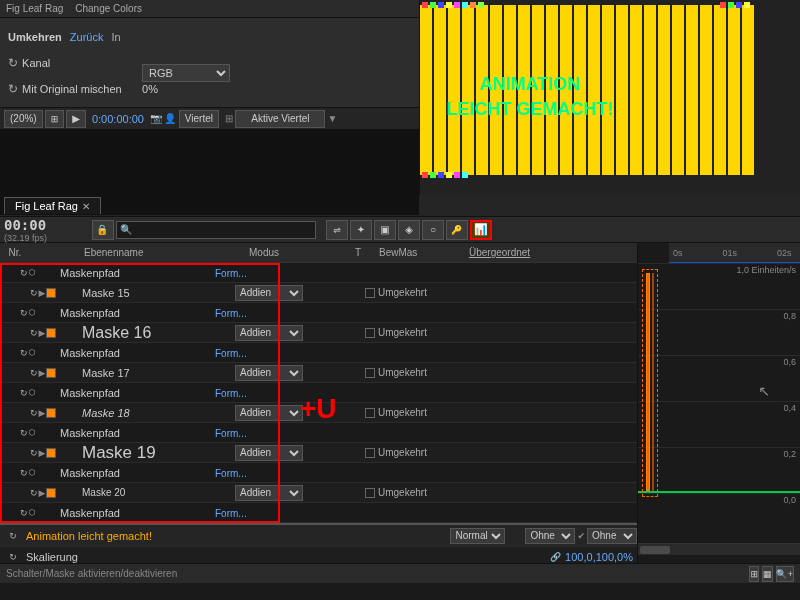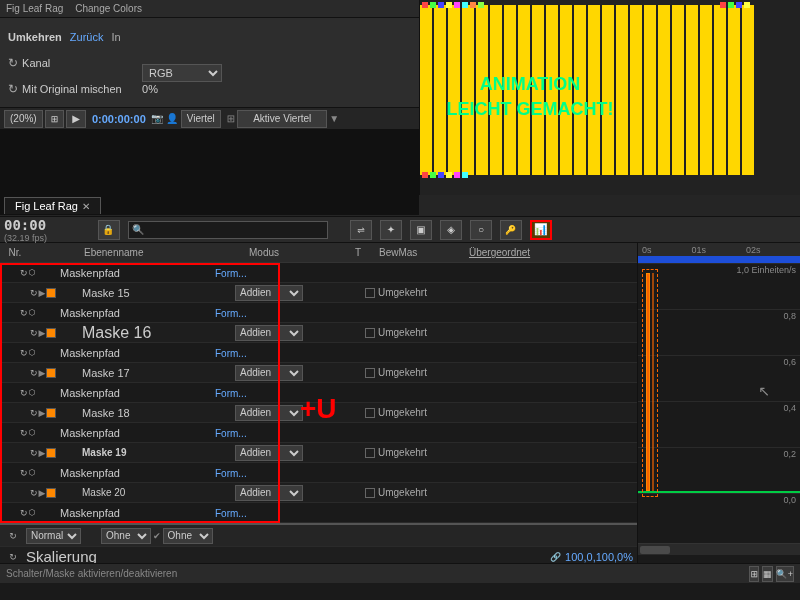--- a/index.html
+++ b/index.html
@@ -83,21 +83,21 @@
     .tab.active { background: #1a1a1a; color: #fff; }
     .tab-close { color: #aaa; font-size: 10px; }
 
     
     .timeline-toolbar {
       background: #2a2a2a;
       height: 26px;
       display: flex;
       align-items: center;
       border-bottom: 1px solid #111;
-      gap: 8px;
+      gap: 2px;
       padding: 0 4px;
     }
     .search-box {
       background: #1a1a1a;
       border: 1px solid #555;
       color: #ccc;
       height: 18px;
       width: 200px;
       padding: 0 4px;
       font-size: 11px;
@@ -204,25 +204,26 @@
       flex: 1;
       background: #1a1a1a;
       position: relative;
       overflow: hidden;
     }
     .timeline-ruler {
       height: 20px;
       background: #2a2a2a;
       display: flex;
       align-items: center;
-      border-bottom: 7px solid #1d4ed8;
+      border-bottom: 1px solid #1d4ed8;
       font-size: 9px;
       color: #888;
       padding-left: 4px;
       gap: 40px;
+      margin-left: 31px;
     }
     .graph-area {
       position: relative;
       height: 300px;
       background: #1a1a1a;
     }
     .graph-grid-line {
       position: absolute;
       left: 0; right: 0;
       height: 1px;
@@ -297,42 +298,42 @@
         <div class="effect-row">
           <span style="font-size:11px;font-weight:bold;color:#ccc;margin-right:8px;">Umkehren</span>
           <span style="color:#6af;font-size:11px;margin-right:8px;cursor:pointer;">Zurück</span>
           <span style="color:#aaa;font-size:11px;">In</span>
         </div>
         <div class="effect-row" style="margin-top:4px;">
           <span style="color:#aaa;font-size:12px;margin-right:4px;">↻</span>
           <span class="effect-label">
             <span>Kanal</span>
           </span>
-          <select class="dropdown-select" style="width:80px;margin-top:20px;">
+          <select class="dropdown-select" style="width:88px;margin-top:20px;">
             <option>RGB</option>
             <option>Rot</option>
             <option>Grün</option>
             <option>Blau</option>
             <option>Alpha</option>
           </select>
         </div>
         <div class="effect-row" style="margin-top:4px;">
           <span style="color:#aaa;font-size:12px;margin-right:4px;">↻</span>
           <span class="effect-label">
             <span>Mit Original mischen</span>
           </span>
           <span style="color:#ccc;font-size:11px;">0%</span>
         </div>
       </div>
 
       <div class="preview-toolbar">
         <button class="pt-btn">(20%)</button>
         <button class="pt-btn" style="font-size:9px;">⊞</button>
         <button class="pt-btn">▶</button>
-        <span style="color:#6af;font-size:11px;margin-left:4px;font-weight:bold;">0:00:00:00</span>
+        <span style="color:#6af;font-size:11px;margin-left:4px;">0:00:00:00</span>
         <span style="color:#888;font-size:10px;margin-left:4px;">📷</span>
         <span style="color:#888;font-size:10px;">👤</span>
         <button class="pt-btn">Viertel</button>
         <span style="color:#888;font-size:10px;margin-left:4px;">⊞</span>
         <button class="pt-btn" style="width:90px;">Aktive Viertel</button>
         <span style="color:#888;font-size:10px;">▼</span>
       </div>
 
       <div style="flex:1;background:#111;height:calc(195px - 18px - 70px - 22px);"></div>
     </div>
@@ -546,21 +547,21 @@
         </div>
 
         <div>
           <div class="layer-row">
             <div class="row-num"></div>
             <div class="row-icons" style="display:flex;align-items:center;gap:1px;">
               <span style="font-size:9px;color:#aaa;">↻</span>
               <span style="font-size:9px;color:#888;">▶</span>
               <div class="color-box" style="background:#ff8800;"></div>
             </div>
-            <div style="width:155px;font-size:11px;color:#ccc;padding-left:2px;">Maske 18</div>
+            <div style="width:155px;font-size:11px;color:#ccc;padding-left:2px;font-style:italic;">Maske 18</div>
             <div style="width:110px;display:flex;align-items:center;gap:2px;">
               <select class="mode-dropdown"><option>Addien</option></select>
             </div>
             <div style="width:20px;"></div>
             <div style="width:90px;" class="umgekehrt">
               <span class="checkbox"></span>
               <span>Umgekehrt</span>
             </div>
           </div>
           <div class="layer-row sub" style="padding-left:20px;">
@@ -574,21 +575,21 @@
         </div>
 
         <div>
           <div class="layer-row">
             <div class="row-num"></div>
             <div class="row-icons" style="display:flex;align-items:center;gap:1px;">
               <span style="font-size:9px;color:#aaa;">↻</span>
               <span style="font-size:9px;color:#888;">▶</span>
               <div class="color-box" style="background:#ff8800;"></div>
             </div>
-            <div style="width:155px;font-size:10px;color:#ccc;padding-left:2px;font-weight:bold;">Maske 19</div>
+            <div style="width:155px;font-size:17px;color:#ccc;padding-left:2px;">Maske 19</div>
             <div style="width:110px;display:flex;align-items:center;gap:2px;">
               <select class="mode-dropdown"><option>Addien</option></select>
             </div>
             <div style="width:20px;"></div>
             <div style="width:90px;" class="umgekehrt">
               <span class="checkbox"></span>
               <span>Umgekehrt</span>
             </div>
           </div>
           <div class="layer-row sub" style="padding-left:20px;">
@@ -630,34 +631,35 @@
         </div>
 
       </div>
 
       <div class="bottom-rows">
 
         <div class="special-row" style="background:#252525;height:22px;">
           <div style="width:26px;display:flex;align-items:center;justify-content:center;">
             <span style="font-size:9px;color:#aaa;">↻</span>
           </div>
+          <div style="flex:1;color:#fa0;font-size:11px;">Animation leicht gemacht!</div>
           <div style="display:flex;align-items:center;gap:2px;">
             <select class="mode-dropdown" style="width:55px;font-size:10px;"><option>Normal</option></select>
             <span style="font-size:9px;color:#888;width:16px;"></span>
             <select class="mode-dropdown" style="width:50px;font-size:10px;"><option>Ohne</option></select>
             <span style="font-size:9px;color:#888;">✔</span>
             <select class="mode-dropdown" style="width:50px;font-size:10px;"><option>Ohne</option></select>
           </div>
         </div>
 
         <div class="special-row" style="height:20px;background:#1e1e1e;">
           <div style="width:26px;display:flex;align-items:center;justify-content:center;">
             <span style="font-size:9px;color:#aaa;">↻</span>
           </div>
-          <div style="flex:1;color:#ccc;font-size:15px;">Skalierung</div>
+          <div style="flex:1;color:#ccc;font-size:11px;">Skalierung</div>
           <div style="display:flex;align-items:center;gap:4px;padding-right:4px;">
             <span style="font-size:9px;color:#888;">🔗</span>
             <span style="font-size:11px;color:#6af;">100,0,100,0%</span>
           </div>
         </div>
 
       </div>
     </div>
 
     <div class="graph-panel">

